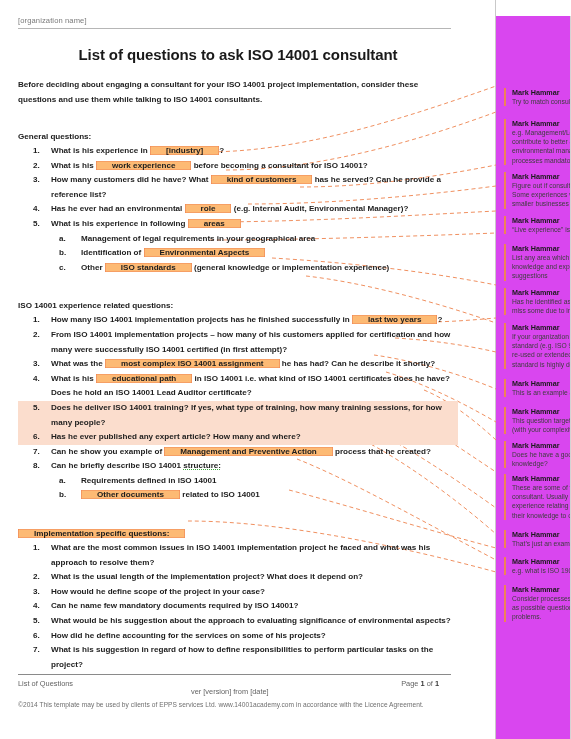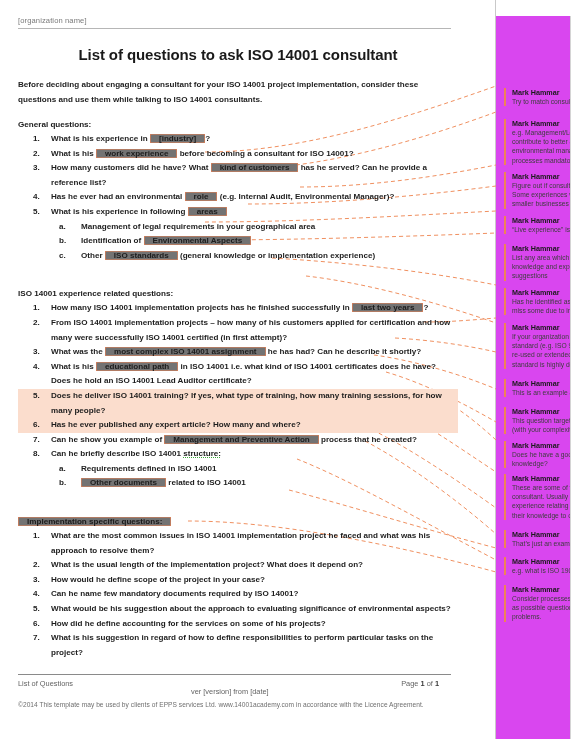--- a/index.html
+++ b/index.html
@@ -50,21 +50,21 @@
     letter-spacing: -.1px;
     margin: 0 0 15px 0;
   }
 
   .intro {
     font-size: 8.1px;
     font-weight: bold;
     color: #1d1d1d;
     line-height: 14.5px;
     width: 420px;
-    margin-bottom: 0;
+    margin-bottom: 12px;
   }
 
   .sec-head {
     font-size: 8.1px;
     font-weight: bold;
     color: #1a1a1a;
     margin: 13px 0 3px 0;
     display: inline-block;
   }
   .sec-block { margin-bottom: 13px; }
@@ -101,23 +101,23 @@
     line-height: 14.6px;
   }
   ol.sublist > li > .num {
     position: absolute;
     left: 8px; top: 0;
     width: 14px;
   }
 
   
   .hl {
-    background: #737373;
+    background: #fdba74;
     box-shadow: 0 0 0 0.6px #ef8354 inset;
-    padding: 0 9px;
+    padding: 0 16px;
   }
   .sq { text-decoration: underline; text-decoration-color: #3aa63a;
         text-decoration-style: dotted; }
 
   
   #connectors { position:absolute; left:0; top:0; width:496px; height:739px;
                 pointer-events:none; }
 
   
   .footer-rule {

